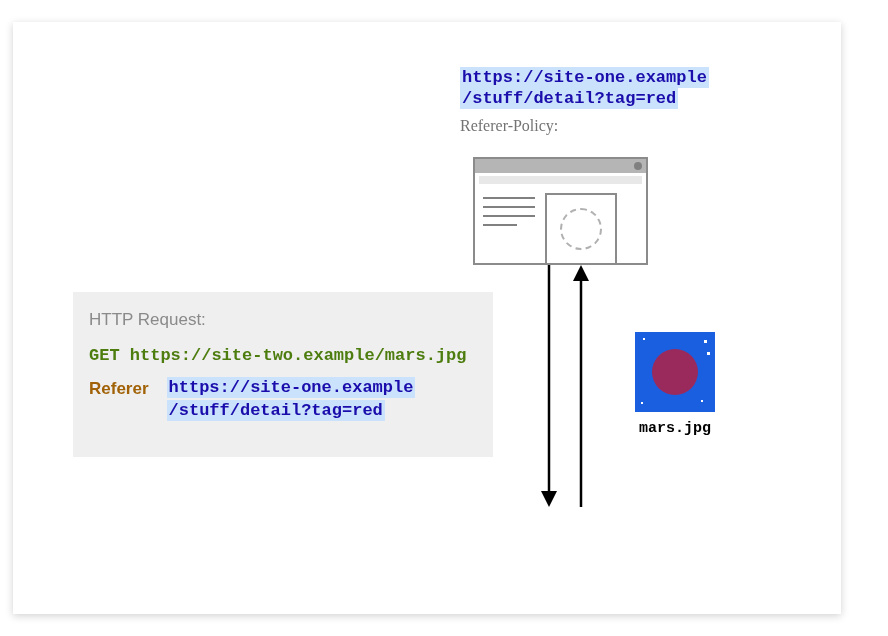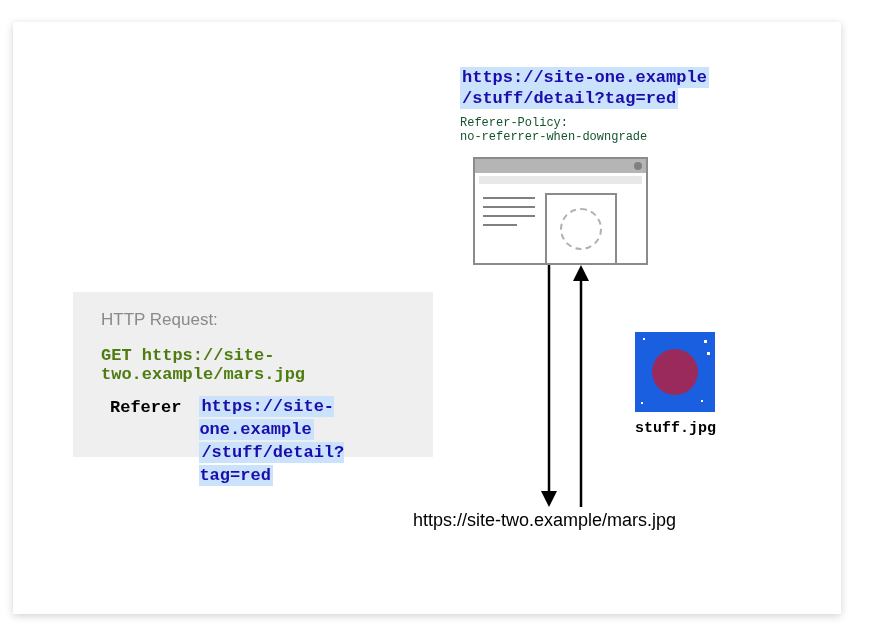--- a/index.html
+++ b/index.html
@@ -34,23 +34,23 @@
       line-height: 1.25;
     }
     .url-highlight-top span {
       background: #cae2fc;
       padding: 1px 2px;
     }
     .policy-text {
       position: absolute;
       top: 94px;
       left: 447px;
-      font-family: Liberation Mono, monospace;
-      font-size: 12px;
-      color: #14532d;
+      font-family: Liberation Serif, serif;
+      font-size: 16px;
+      color: #737373;
       line-height: 1.2;
     }
     .browser-mock {
       position: absolute;
       top: 135px;
       left: 460px;
       width: 175px;
       height: 108px;
       border: 2px solid #8b8b8b;
       background: #fff;
@@ -106,50 +106,49 @@
     .dashed-circle {
       width: 42px;
       height: 42px;
       border: 2px dashed #b0b0b0;
       border-radius: 50%;
     }
     .request-box {
       position: absolute;
       top: 270px;
       left: 60px;
-      width: 360px;
+      width: 420px;
       height: 165px;
       background: #efefef;
-      padding: 18px 28px;
+      padding: 18px 16px;
     }
     .request-title {
       font-family: -apple-system, sans-serif;
       font-size: 17px;
       color: #8a8a8a;
       margin-bottom: 16px;
     }
     .request-get {
       font-family: "Courier New", monospace;
       font-size: 17px;
       font-weight: bold;
       color: #4d7c0f;
       margin-bottom: 12px;
     }
     .request-referer-row {
       display: flex;
       align-items: flex-start;
       gap: 18px;
     }
     .request-referer-label {
-      font-family: Liberation Mono, monospace;
-      font-size: 17px;
-      font-weight: bold;
-      color: #000000;
+      font-family: Liberation Sans, sans-serif;
+      font-size: 17px;
+      font-weight: bold;
+      color: #a16207;
       padding-top: 2px;
-      margin-left: 9px;
     }
     .request-referer-url {
       font-family: "Courier New", monospace;
       font-size: 17px;
       font-weight: bold;
       color: #1a0dab;
       line-height: 1.35;
     }
     .request-referer-url span {
       background: #cae2fc;
@@ -218,21 +217,20 @@
 
 <div class="canvas">
 
   <div class="url-highlight-top">
     <span>https://site-one.example</span><br>
     <span>/stuff/detail?tag=red</span>
   </div>
 
   <div class="policy-text">
     <div>Referer-Policy:</div>
-    <div>no-referrer-when-downgrade</div>
   </div>
 
   <div class="browser-mock">
     <div class="browser-titlebar">
       <div class="browser-close"></div>
     </div>
     <div class="browser-urlbar"></div>
     <div class="browser-body">
       <div class="browser-lines">
         <div class="browser-line"></div>
@@ -268,17 +266,16 @@
   </div>
 
   <div class="mars-image">
     <div class="mars-planet"></div>
     <div class="star s1"></div>
     <div class="star s2"></div>
     <div class="star s3"></div>
     <div class="star s4"></div>
     <div class="star s5"></div>
   </div>
-  <div class="mars-label">stuff.jpg</div>
-
-  <div class="bottom-url">https://site-two.example/mars.jpg</div>
+  <div class="mars-label">mars.jpg</div>
+
 
 </div>
 
 </body></html>

